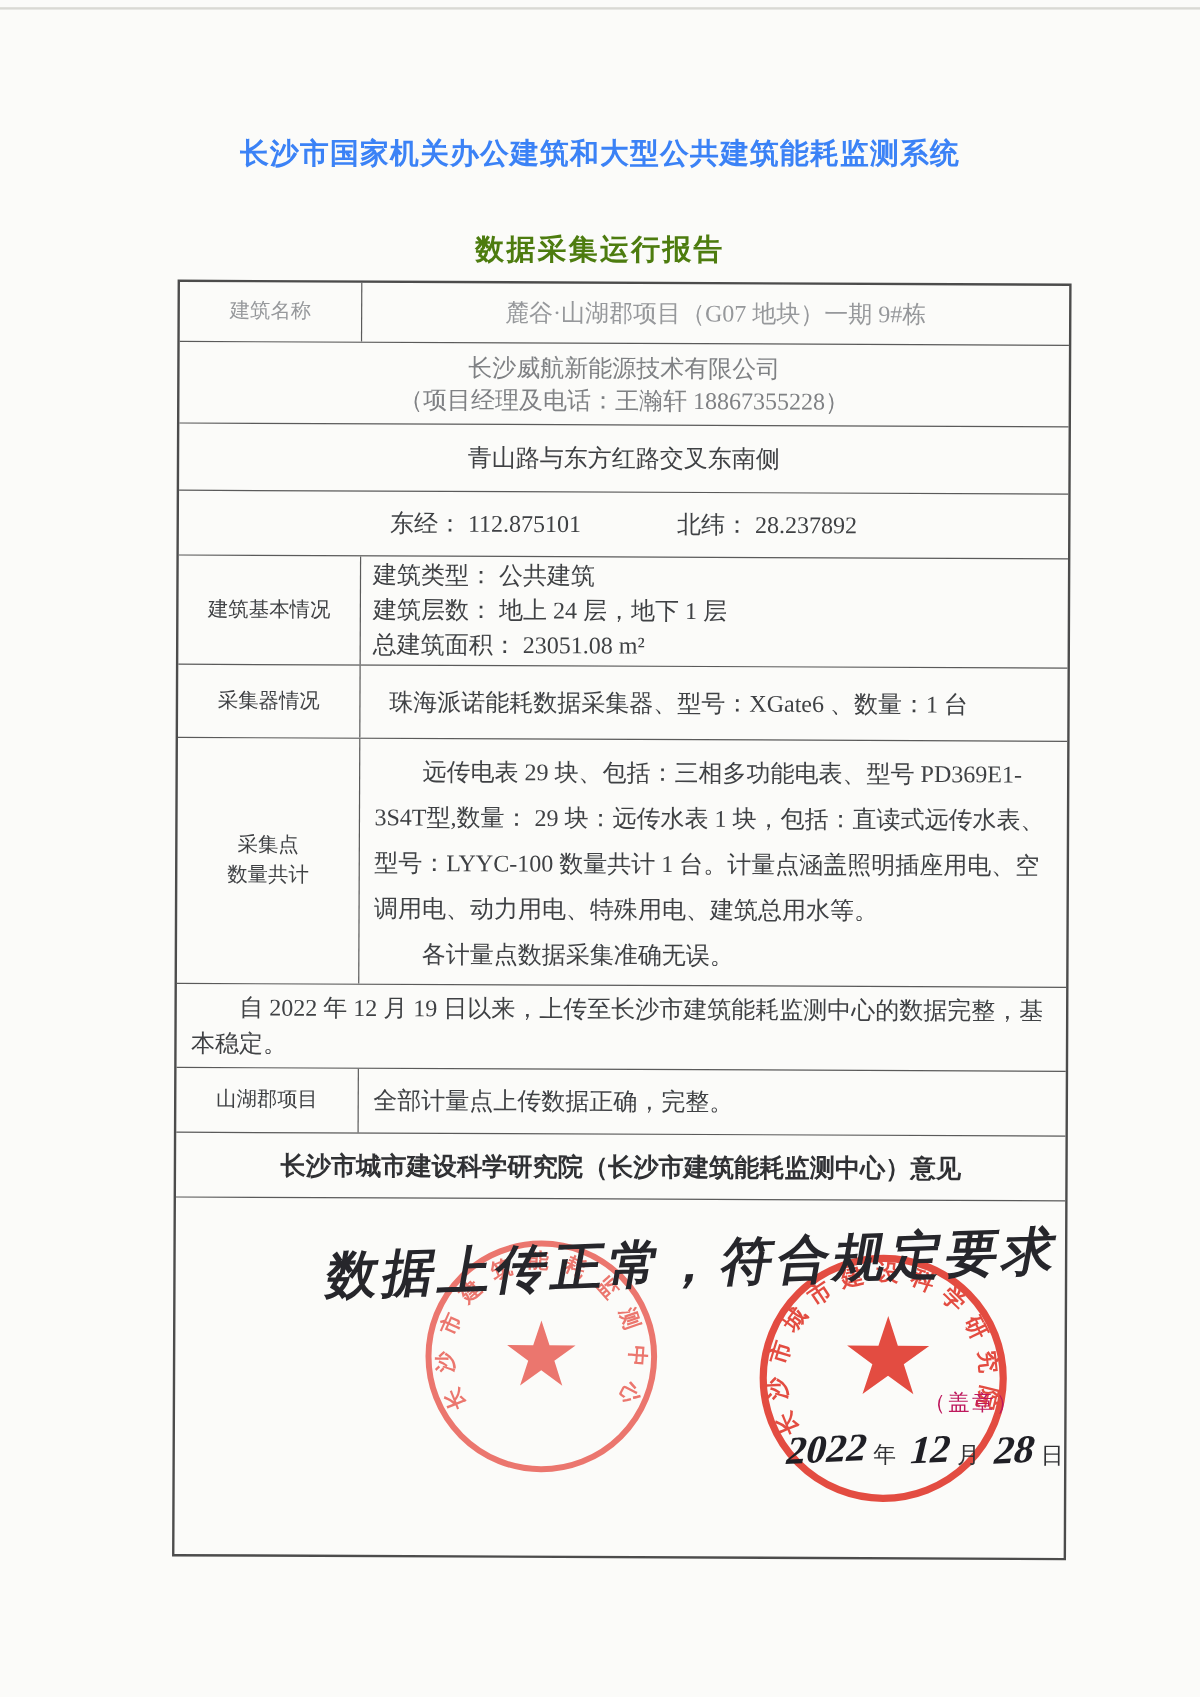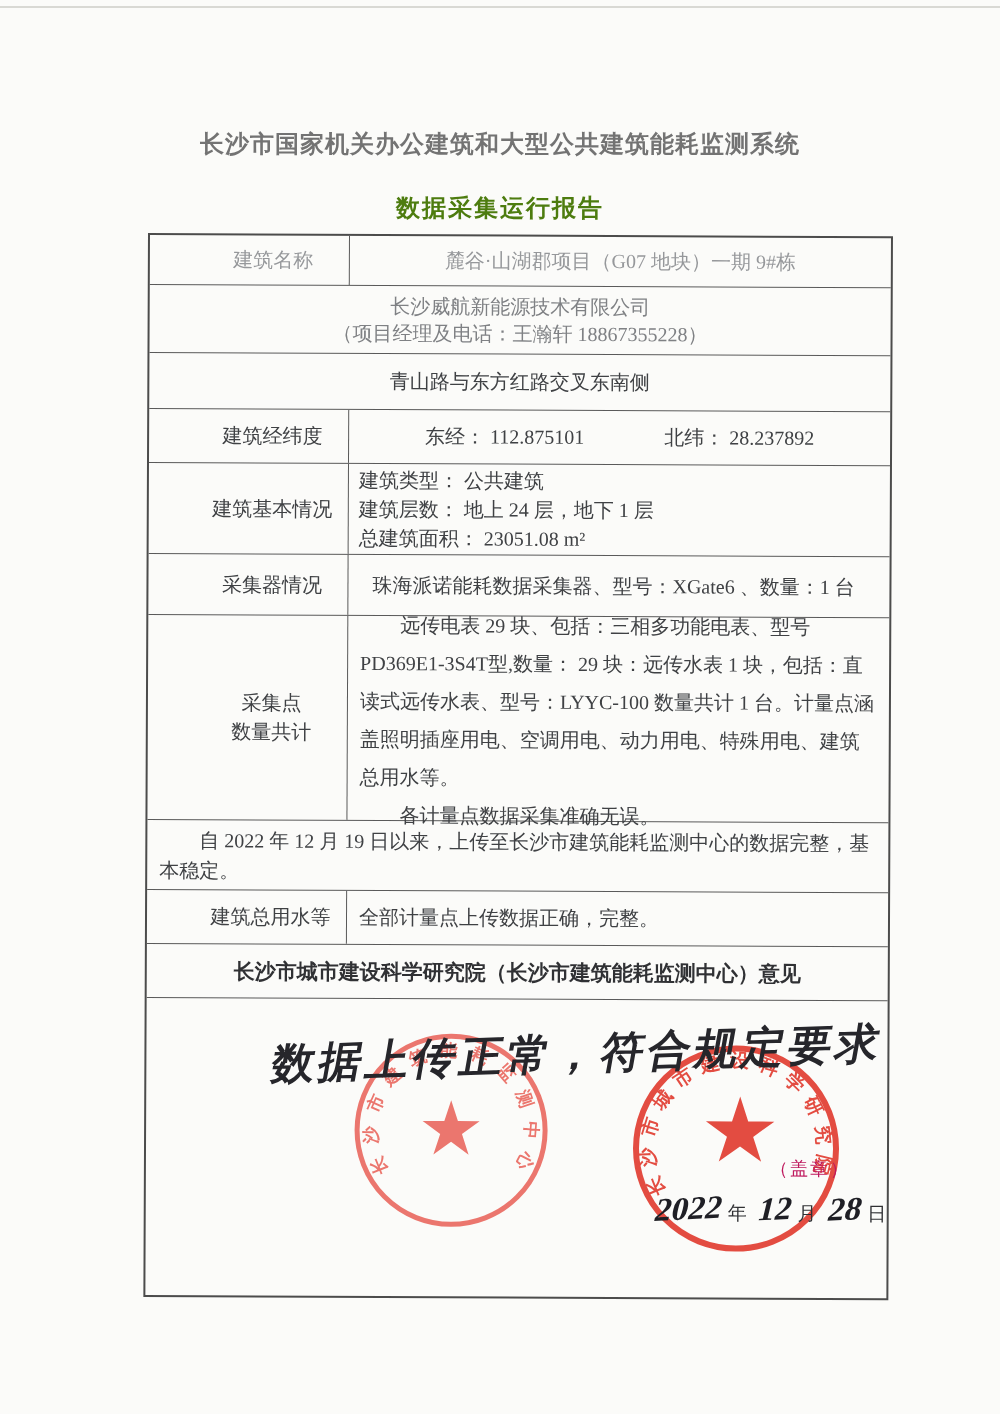--- a/index.html
+++ b/index.html
@@ -14,24 +14,24 @@
     overflow: hidden;
   }
   .scan-edge-top {
     position: absolute; left: 0; top: 6px; width: 1000px; height: 2px;
     background: #d9d9d4;
   }
   .sheet {
     position: absolute; left: 0; top: 0; width: 1000px; height: 1414px;
   }
   .doc-title {
-    position: absolute; left: 0; top: 128px; width: 1000px;
+    position: absolute; left: 0; top: 112px; width: 1000px;
     text-align: center;
     font-family: "Liberation Sans", "DejaVu Sans", sans-serif;
-    font-weight: bold; font-size: 24px; color: #737373; letter-spacing: 1px;
+    font-weight: bold; font-size: 24px; color: #3b82f6; letter-spacing: 1px;
   }
   .doc-subtitle {
     position: absolute; left: 0; top: 192px; width: 1000px;
     text-align: center;
     font-family: "Liberation Sans", "DejaVu Sans", sans-serif;
     font-weight: bold; font-size: 24px; color: #4d7c0f; letter-spacing: 2px;
   }
   .report-table {
     position: absolute; left: 148px; top: 233px; width: 745px;
     border: 2px solid #4c4c4c;
@@ -39,21 +39,21 @@
     background: transparent;
     transform: rotate(0.25deg);
     transform-origin: top left;
   }
   .t-row { display: flex; border-bottom: 1px solid #5a5a5a; }
   .t-row:last-child { border-bottom: none; }
   .t-label {
     width: 152px; flex: 0 0 152px;
     border-right: 1px solid #5a5a5a;
     display: flex; flex-direction: column; align-items: center; justify-content: center;
-    font-size: 20px; text-align: left; line-height: 1.45; margin-left: 48px;
+    font-size: 17px; text-align: left; line-height: 1.45;
   }
   .t-value {
     flex: 1;
     display: flex; flex-direction: column; justify-content: center;
     font-size: 20px;
   }
   .center { align-items: center; text-align: center; }
   .h50 { height: 50px; } .h68 { height: 68px; } .h56 { height: 56px; }
   .h54 { height: 54px; } .h91 { height: 91px; } .h61 { height: 61px; }
   .h205 { height: 205px; } .h70 { height: 70px; }
@@ -129,21 +129,20 @@
         <div>长沙威航新能源技术有限公司</div>
         <div>（项目经理及电话：王瀚轩 18867355228）</div>
       </div>
     </div>
 
     <div class="t-row h56">
       <div class="t-value center">青山路与东方红路交叉东南侧</div>
     </div>
 
     <div class="t-row h54">
-      <div class="t-label">建筑经纬度</div>
       <div class="t-value latlon">
         <span>东经： 112.875101</span>
         <span>北纬： 28.237892</span>
       </div>
     </div>
 
     <div class="t-row h91">
       <div class="t-label">建筑基本情况</div>
       <div class="t-value basics">
         <div>建筑类型： 公共建筑</div>
@@ -168,21 +167,21 @@
       </div>
     </div>
 
     <div class="t-row h70">
       <div class="t-value upload-text">
         <p>自 2022 年 12 月  19  日以来，上传至长沙市建筑能耗监测中心的数据完整，基本稳定。</p>
       </div>
     </div>
 
     <div class="t-row h54">
-      <div class="t-label">建筑总用水等</div>
+      <div class="t-label">山湖郡项目</div>
       <div class="t-value audit-pad">全部计量点上传数据正确，完整。</div>
     </div>
 
     <div class="opinion-header">长沙市城市建设科学研究院（长沙市建筑能耗监测中心）意见</div>
 
     <div class="opinion-area">
 
       <svg class="stamp stamp-left" width="202" height="202" viewBox="-101 -101 202 202">
         <circle r="94" fill="none" stroke-width="5" stroke="#e85a50"></circle>
         <polygon points="0,-30 6.8,-9.3 28.5,-9.3 10.9,3.6 17.6,24.3 0,11.5 -17.6,24.3 -10.9,3.6 -28.5,-9.3 -6.8,-9.3" fill="#e85a50"></polygon>

